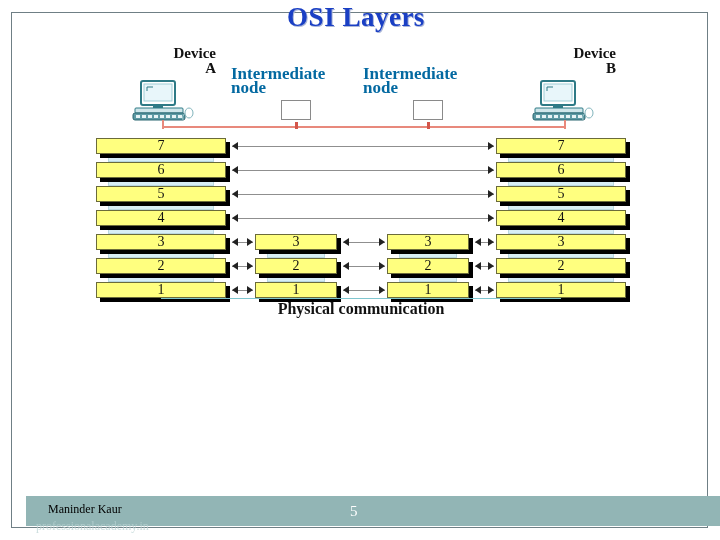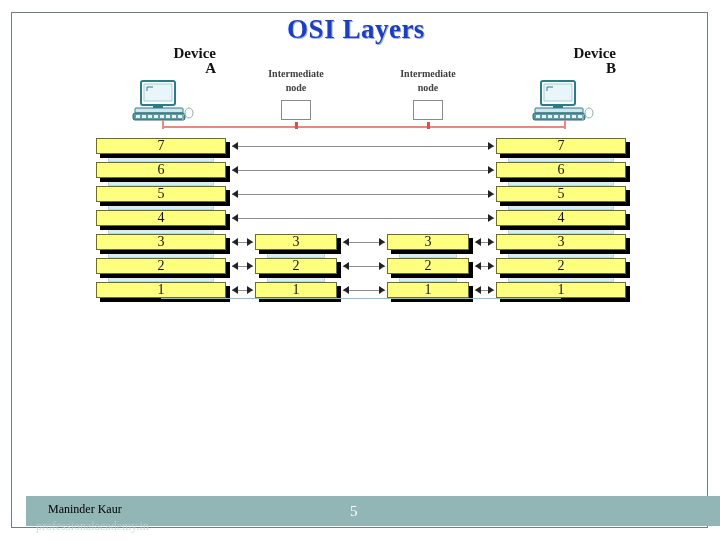--- a/index.html
+++ b/index.html
@@ -17,21 +17,21 @@
     left:11px; top:12px;
     width:697px; height:516px;
     border:1px solid #6f7f85;
     box-sizing:border-box;
     background:#ffffff;
   }
 
   
   #slide-title{
     position:absolute;
-    left:0; top:14px;
+    left:0; top:2px;
     width:712px;
     text-align:center;
     font-family:"Liberation Serif", serif;
     font-weight:bold;
     font-size:27px;
     color:#1a3fc4;
     letter-spacing:0.5px;
     text-shadow:1px 1px 0 #aab6d8;
   }
 
@@ -51,25 +51,24 @@
     font-size:15px;
     color:#111111;
     line-height:15px;
     width:110px;
   }
   #device-a-label{ left:18px; top:4px; }
   #device-b-label{ left:418px; top:4px; }
 
   .node-label{
     position:absolute;
-    text-align:center;
     font-family:"Liberation Serif", serif;
     font-weight:bold;
-    font-size:10px;
-    color:#404040;
+    font-size:17px;
+    color:#0369a1;
     line-height:14px;
     width:130px;
   }
   #node1-label{ left:143px; top:25px; }
   #node2-label{ left:275px; top:25px; }
 
   
   .computer{
     position:absolute;
     width:68px;height:44px;
@@ -434,20 +433,21 @@
       <div class="peer-arrow" style="left: 255px; top: 248px; width: 42px;"></div>
       <div class="arrow-head left" style="left: 255px; top: 244px;"></div>
       <div class="arrow-head right" style="left: 291px; top: 244px;"></div>
       <div class="peer-arrow" style="left: 387px; top: 248px; width: 19px;"></div>
       <div class="arrow-head left" style="left: 387px; top: 244px;"></div>
       <div class="arrow-head right" style="left: 400px; top: 244px;"></div>
     </div>
 
   <div class="drop-line" style="left:70px;top:264px;height:-0px;"></div>
 
+  <div id="phys-label">Physical communication</div>
 <div class="drop-line" style="left: 73px; top: 258px;"></div>
     <div class="drop-line" style="left: 208px; top: 258px;"></div>
     <div class="drop-line" style="left: 340px; top: 258px;"></div>
     <div class="drop-line" style="left: 473px; top: 258px;"></div>
     <div style="position: absolute; left: 73px; top: 256px; width: 400px; height: 1px; background: rgb(127, 198, 207);"></div>
   </div>
 
 <div id="footer-band"></div>
 <div id="footer-author">Maninder Kaur</div>
 <div id="footer-author-sub">professionalacademy.in</div>

